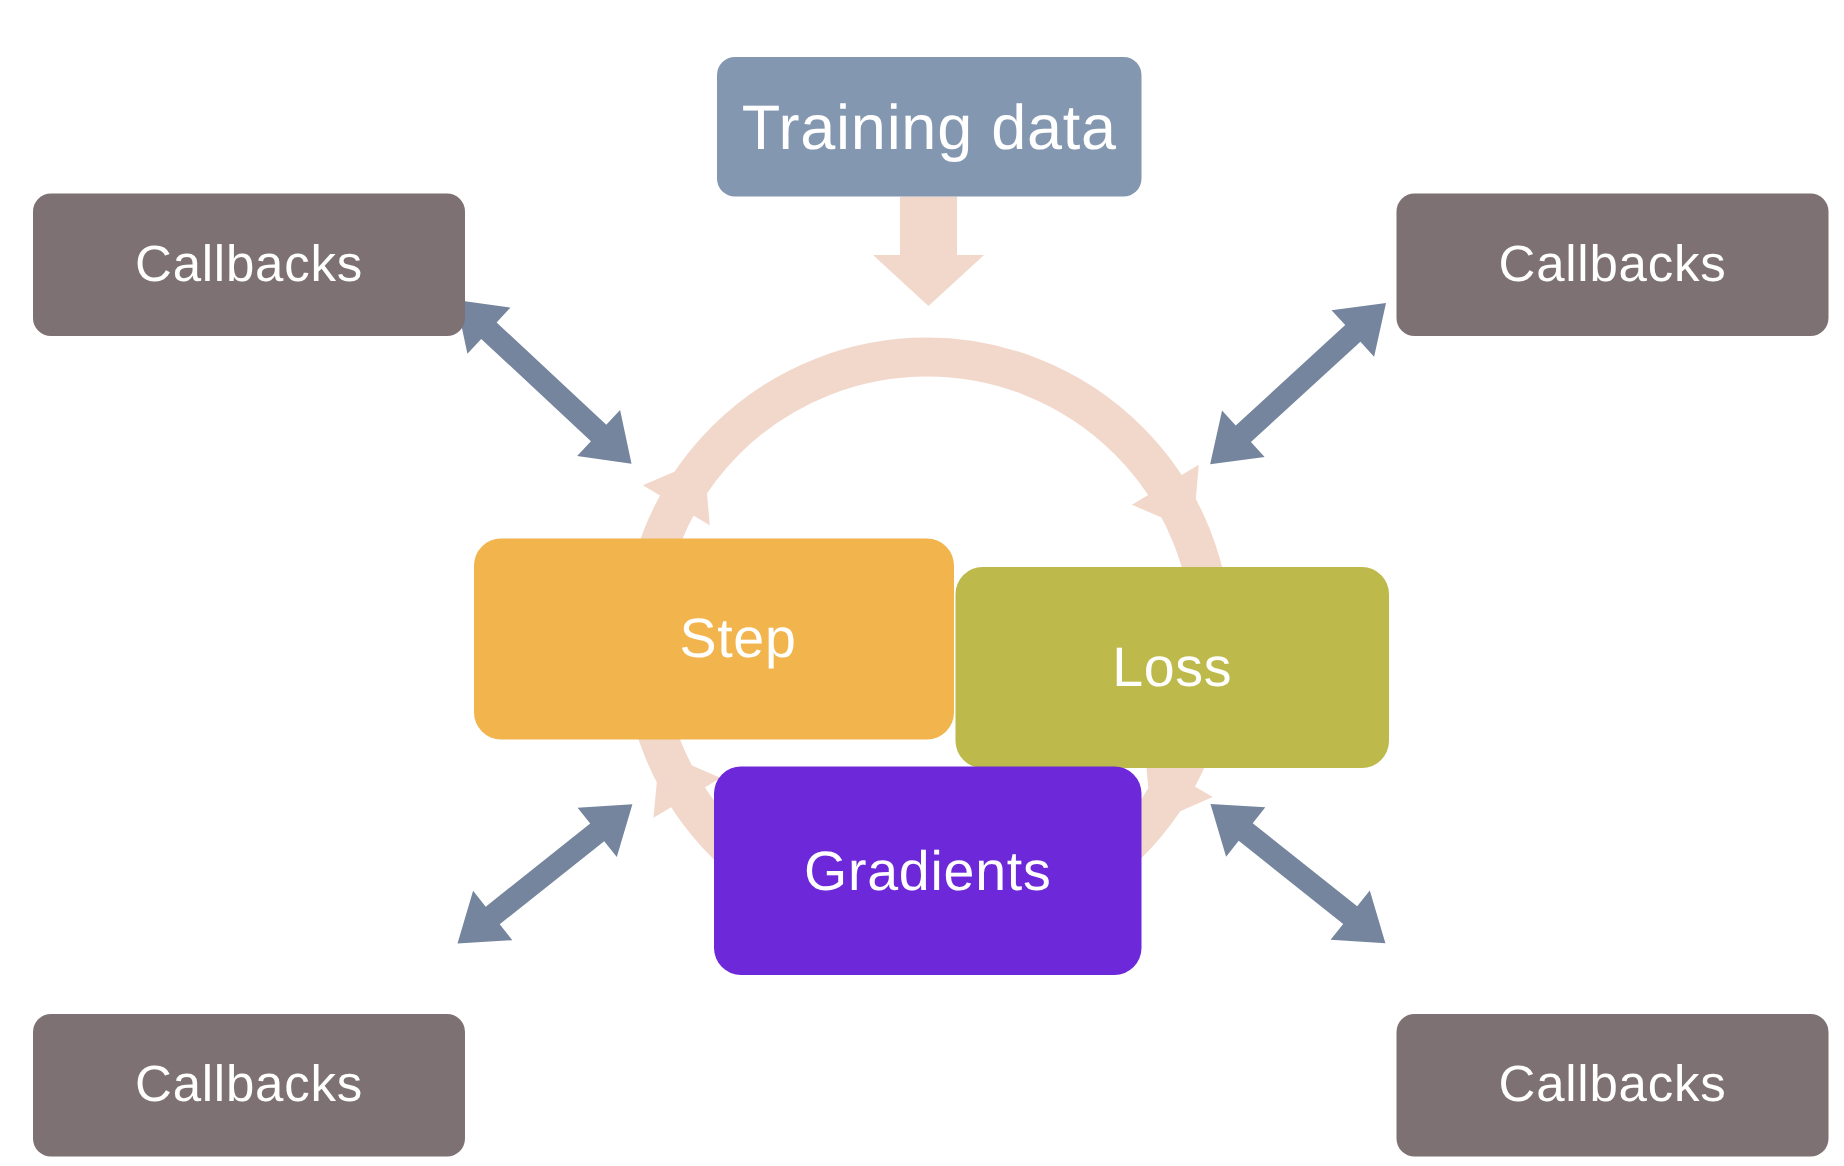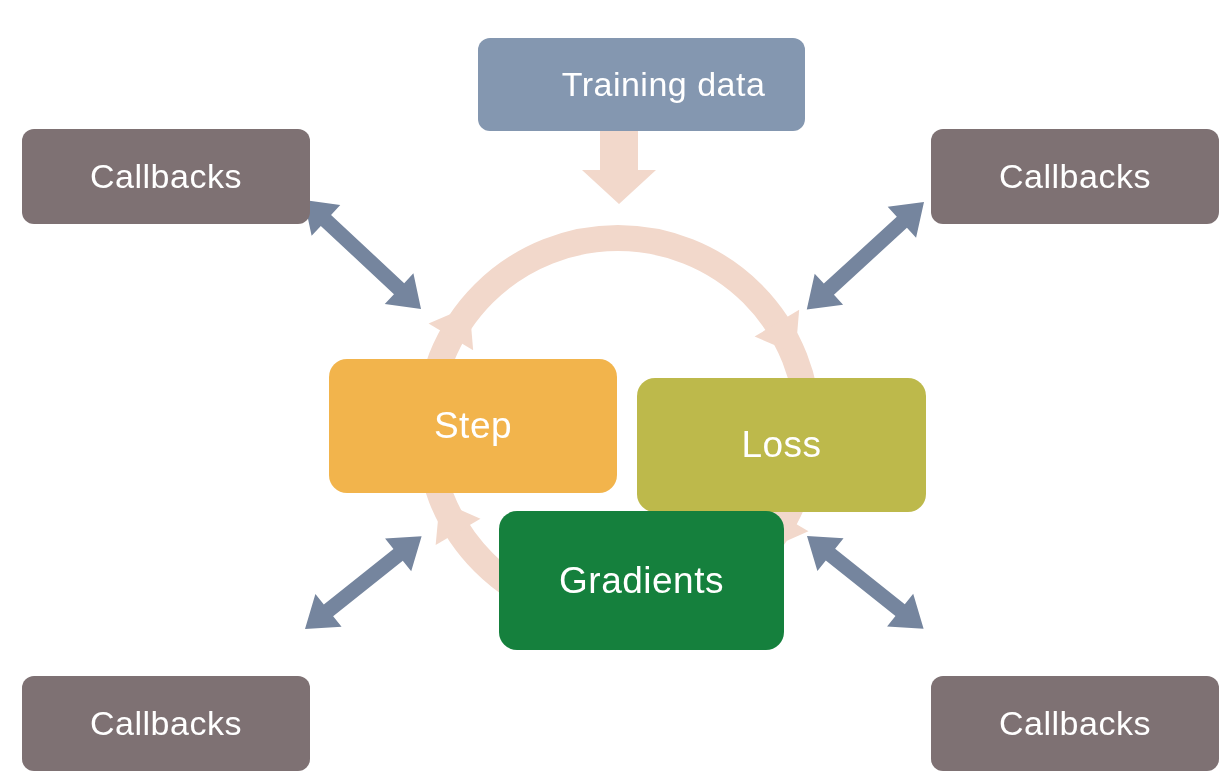--- a/index.html
+++ b/index.html
@@ -15,25 +15,25 @@
   .box {
     position: absolute;
     display: flex;
     align-items: center;
     justify-content: center;
     color: #ffffff;
     letter-spacing: 0.5px;
     text-align: center;
   }
   .cb       { width: 288px; height: 95px; background: #7e7173; border-radius: 12px; font-size: 34px; margin-top: 24px; }
-  .training { left: 478px; top: 38px;  width: 283px; height: 93px;  background: #8497b0; border-radius: 12px; font-size: 34px; padding-left: 44px; }
+  .training { left: 478px; top: 38px;  width: 283px; height: 93px;  background: #8497b0; border-radius: 12px; font-size: 42px; }
   .model    { left: 476px; top: 203px; width: 285px; height: 135px; background: #d0680d; border-radius: 18px; font-size: 37px; }
-  .step     { left: 329px; top: 359px; width: 288px; height: 134px; background: #f2b44c; border-radius: 18px; font-size: 37px; }
+  .step     { left: 316px; top: 359px; width: 288px; height: 134px; background: #f2b44c; border-radius: 18px; font-size: 37px; padding-left: 32px; }
   .loss     { left: 637px; top: 359px; width: 289px; height: 134px; background: #bdb94b; border-radius: 18px; font-size: 37px; margin-top: 19px; }
-  .gradients{ left: 476px; top: 511px; width: 285px; height: 139px; background: #15803d; border-radius: 18px; font-size: 37px; margin-left: 23px; }
+  .gradients{ left: 476px; top: 511px; width: 285px; height: 139px; background: #6d28d9; border-radius: 18px; font-size: 37px; }
   .cb-tl { left: 22px;  top: 105px; }
   .cb-tr { left: 931px; top: 105px; }
   .cb-bl { left: 22px;  top: 652px; }
   .cb-br { left: 931px; top: 652px; }
 </style>
 </head>
 <body>
 
 <div class="canvas">
 

